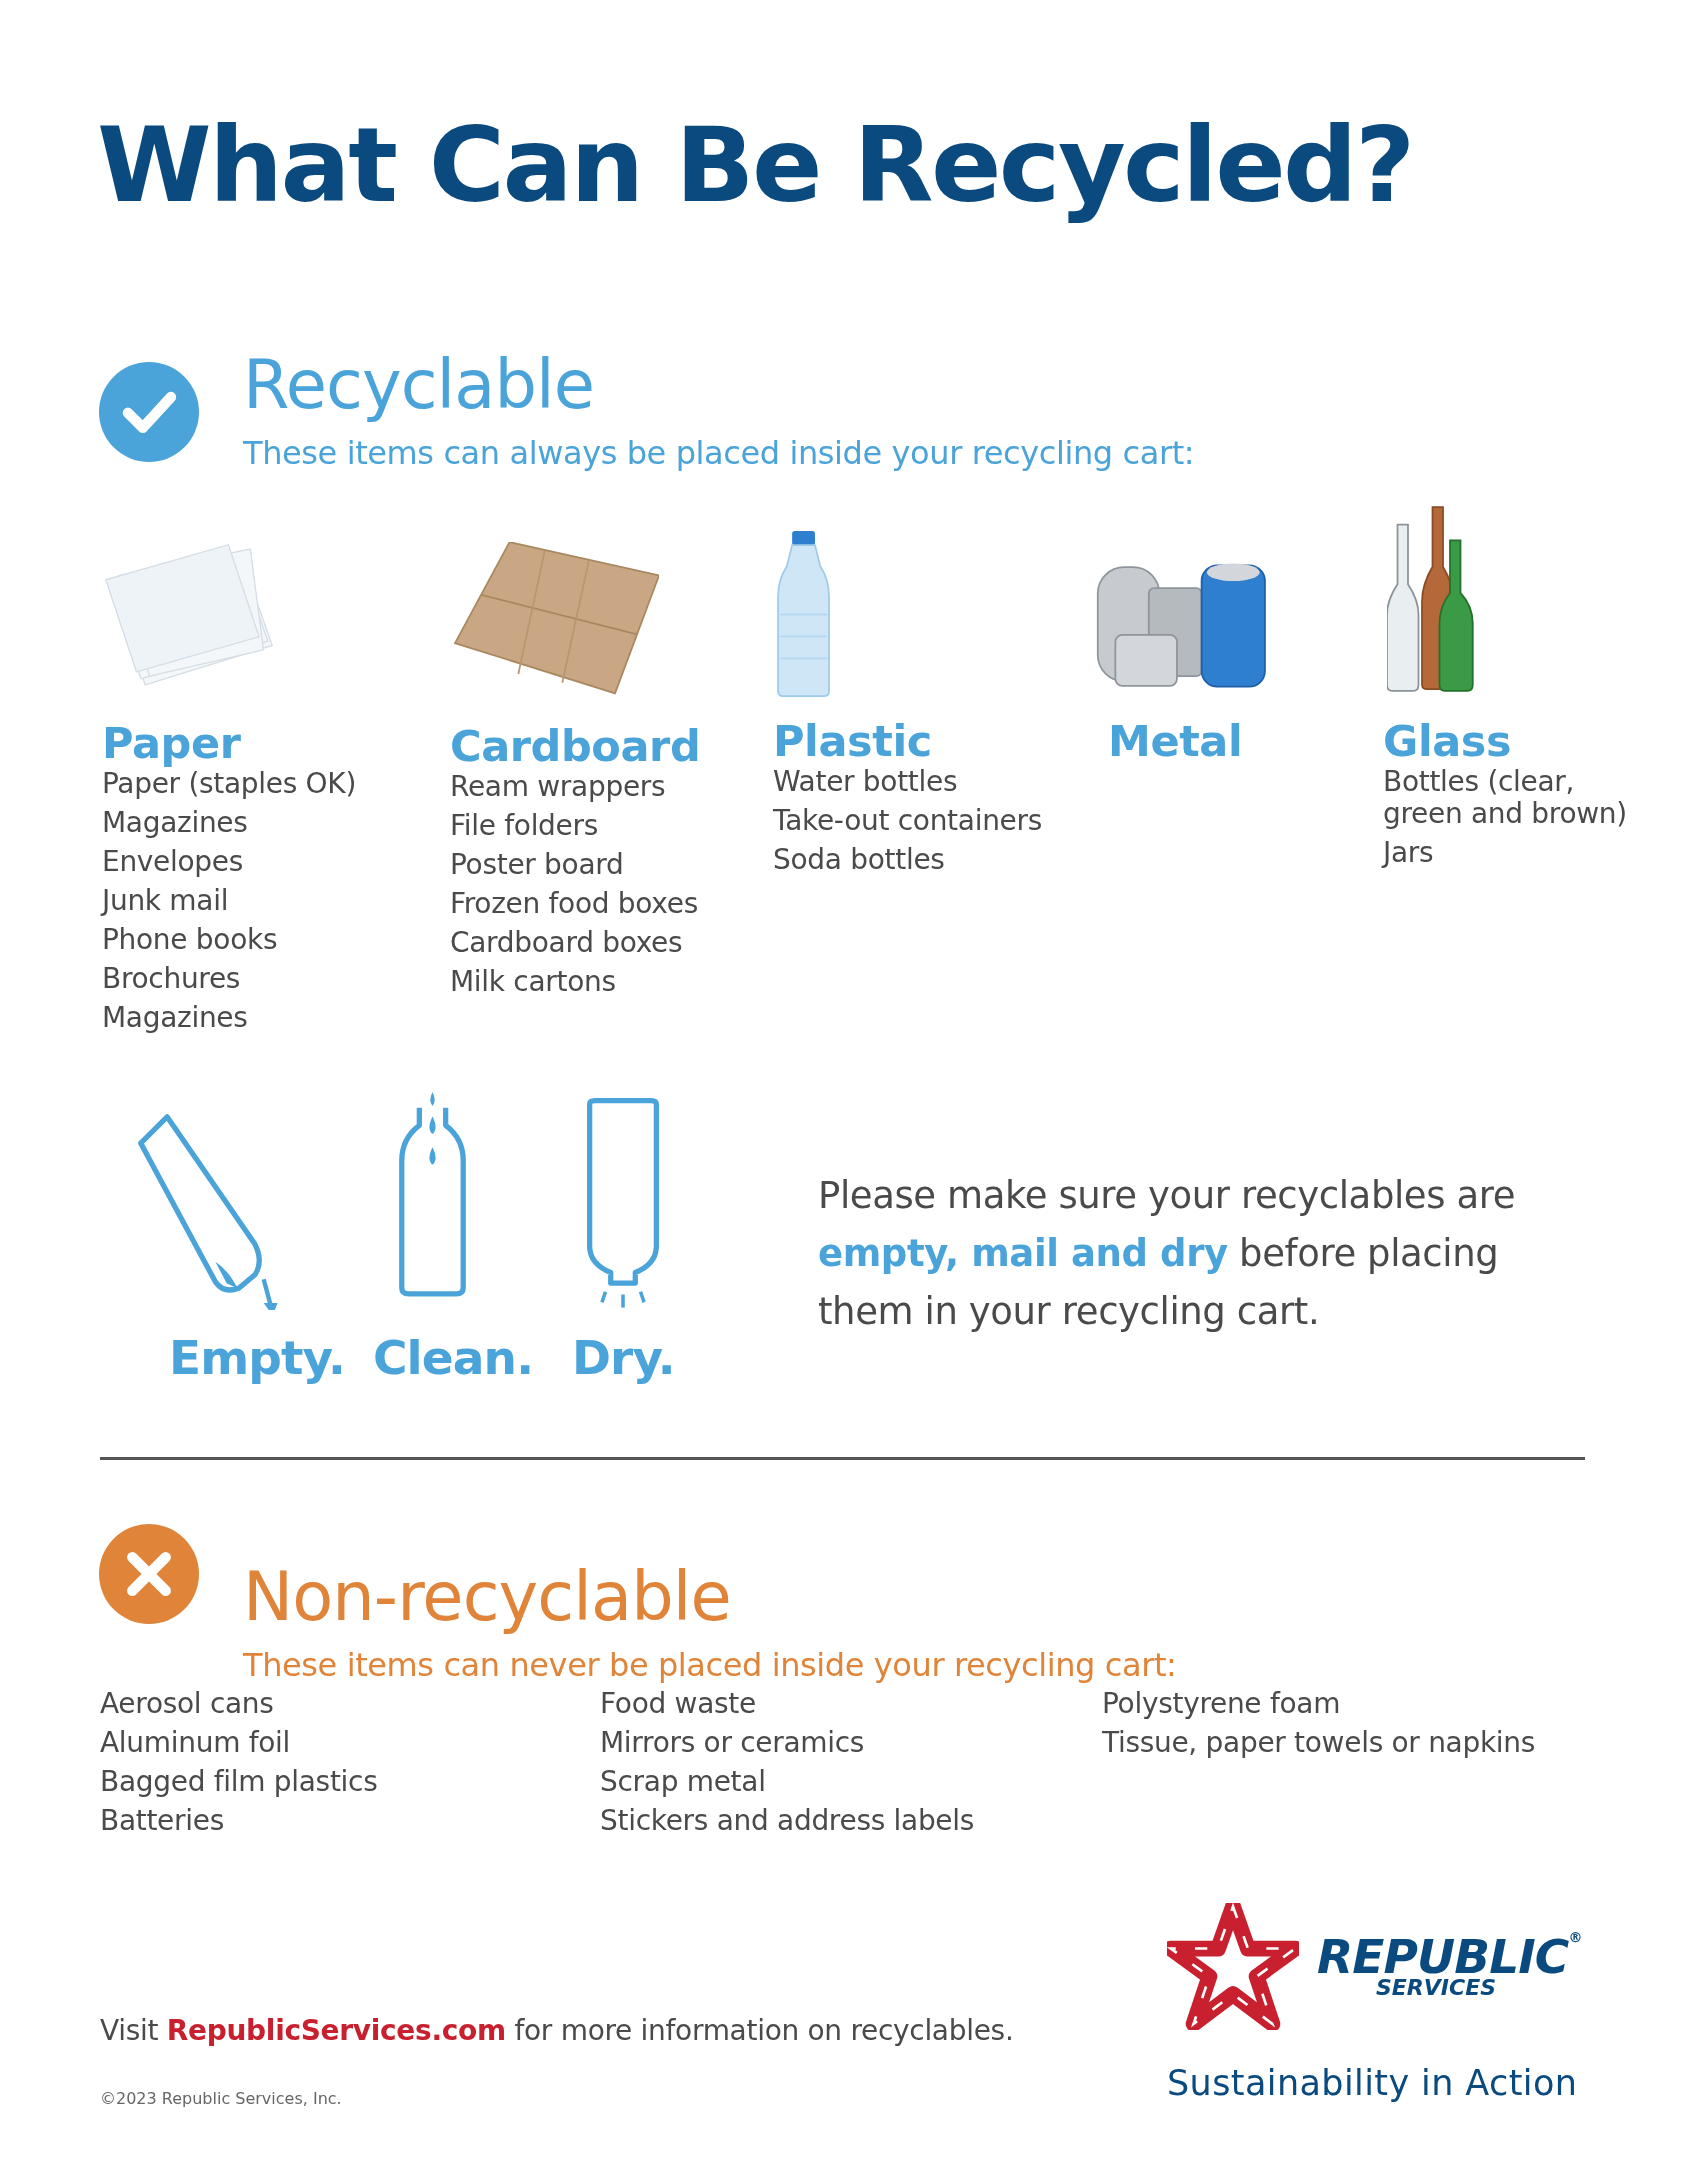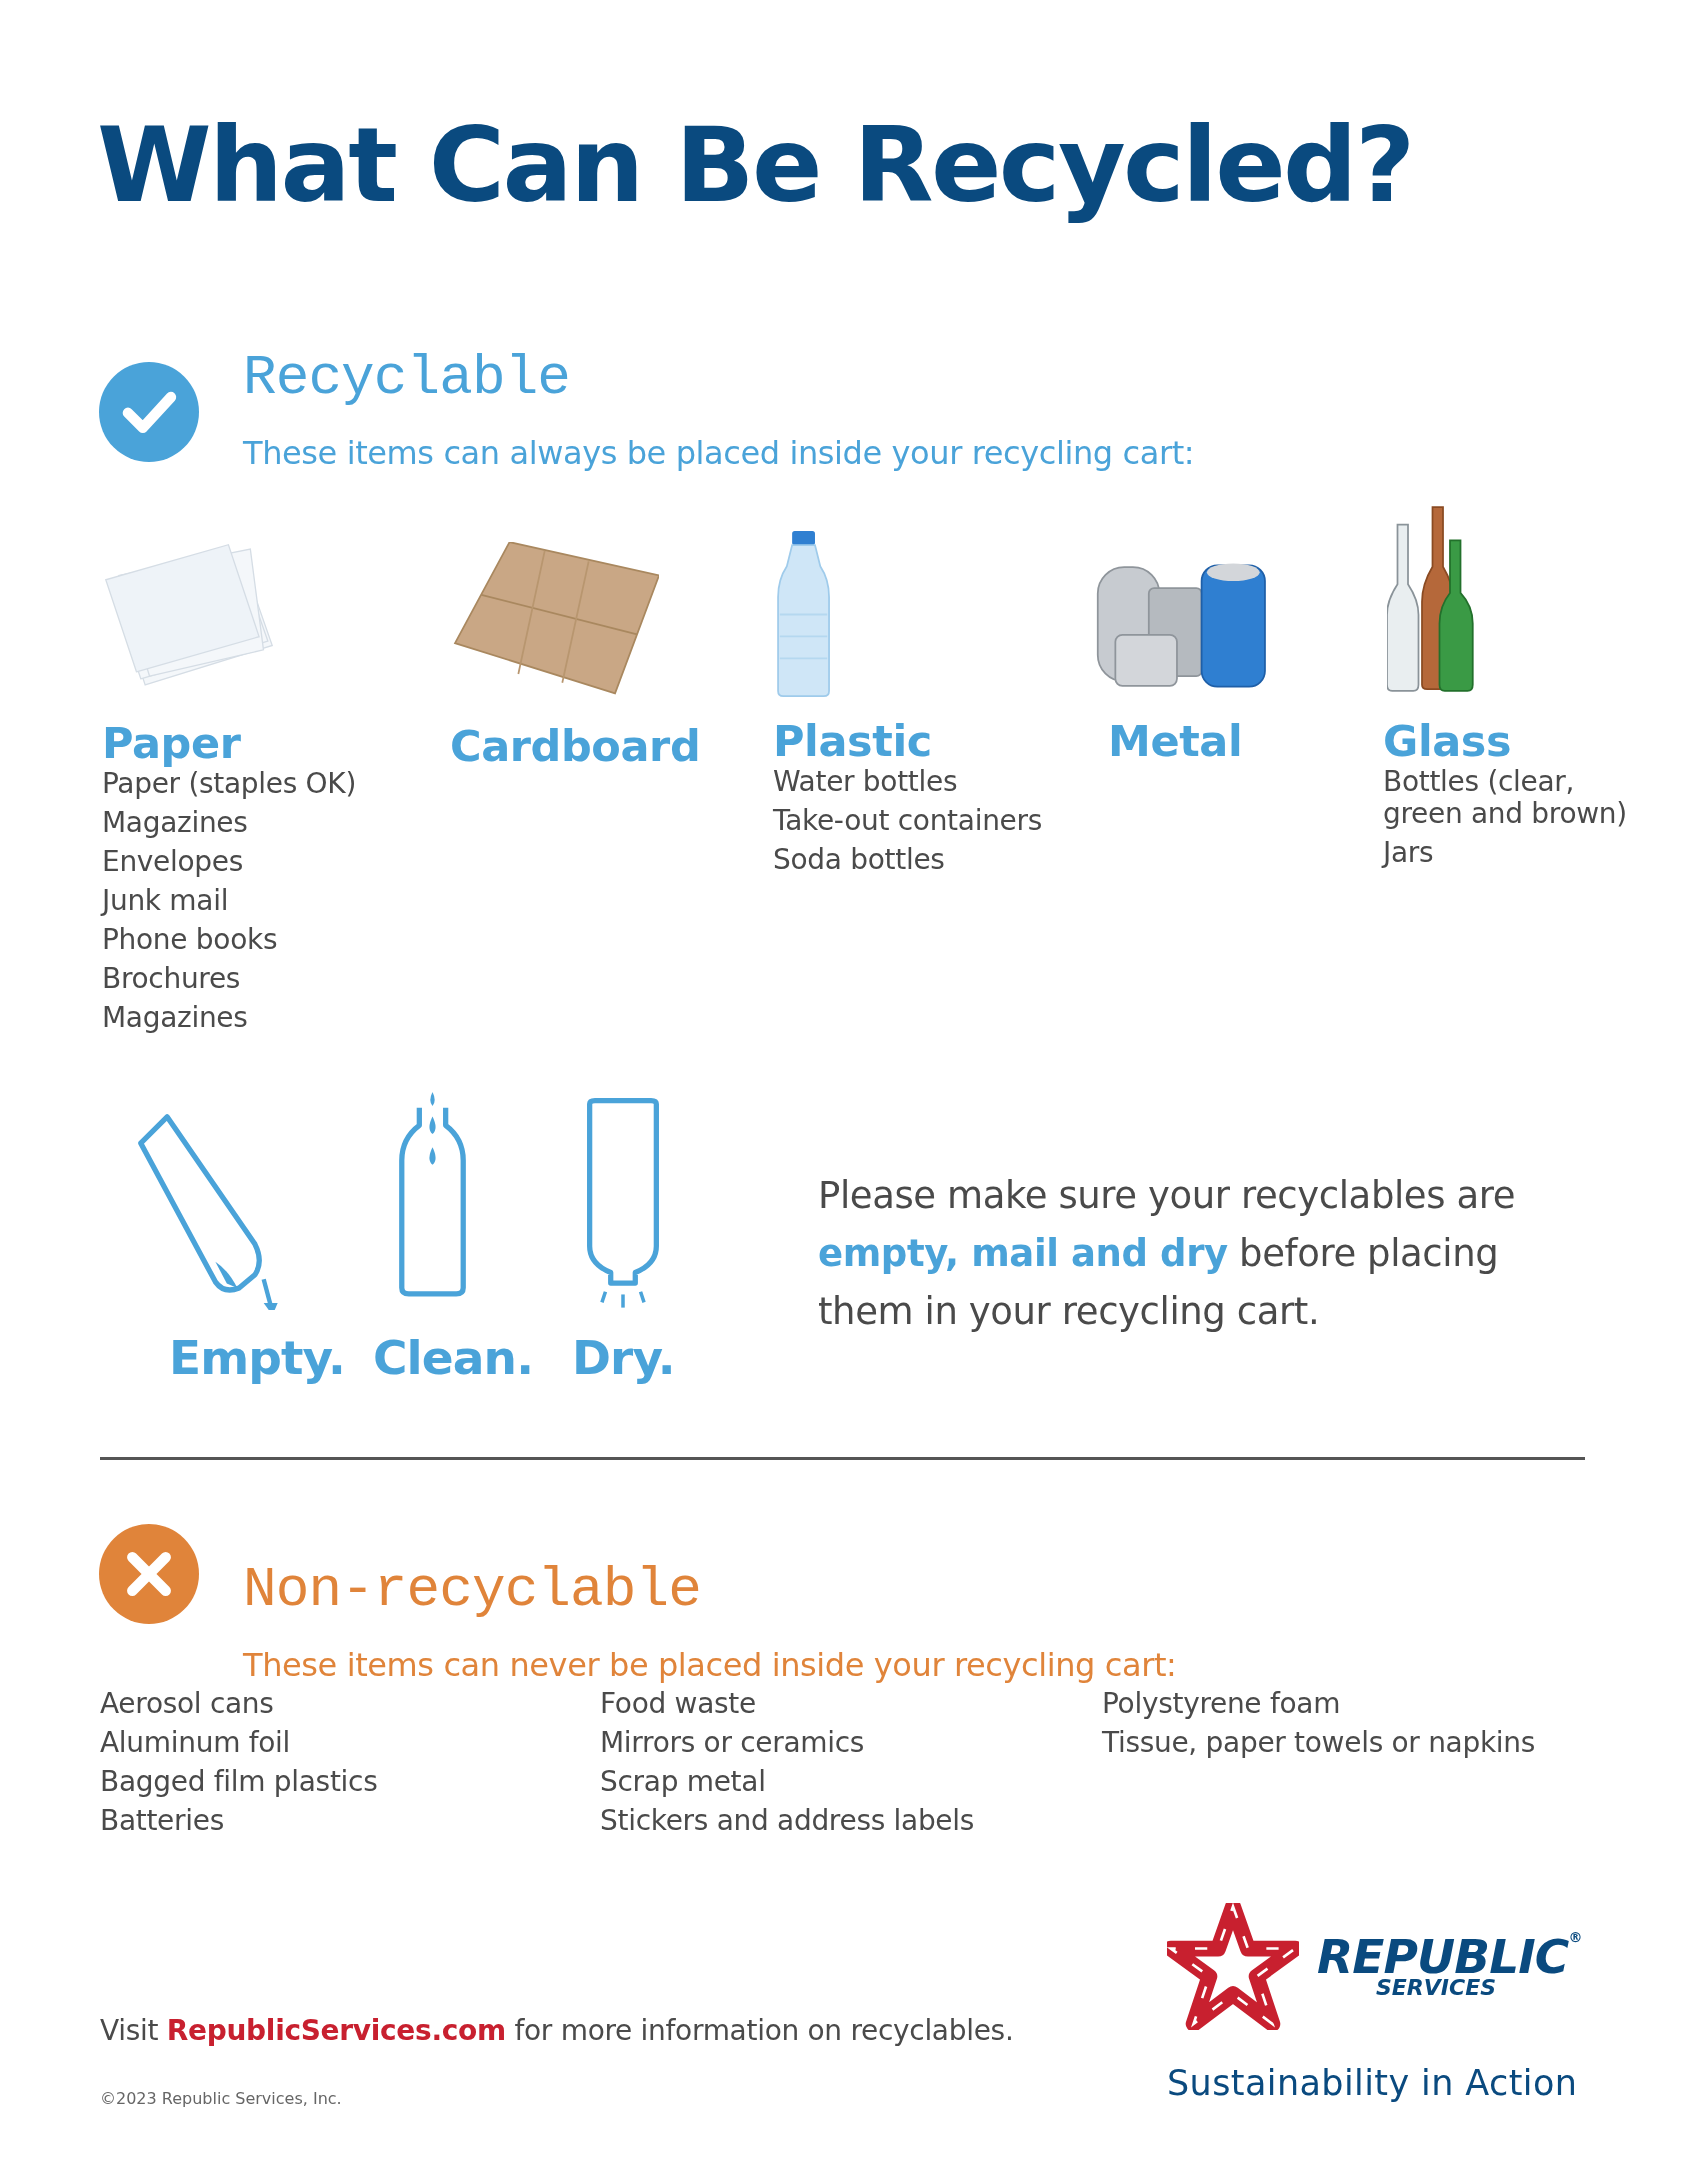--- a/index.html
+++ b/index.html
@@ -1,20 +1,20 @@
 <!DOCTYPE html>
 <html style="font-size:14px"><head>
 <meta charset="utf-8">
 <style>
   html, body { margin:0; padding:0; background:#ffffff; }
   body { width:1685px; height:2180px; position:relative; overflow:hidden; font-family:"DejaVu Sans", sans-serif; color:#4a4a4a; }
   .abs { position:absolute; }
   .title { left:97px; top:104px; font-size:104px; font-weight:bold; color:#0a4a7f; letter-spacing:-2.6px; white-space:nowrap; }
   .sec-icon { width:100px; height:100px; border-radius:50%; }
-  .sec-head { font-size:56px; white-space:nowrap; letter-spacing:-0.9px;font-family:Liberation Mono, monospace; }
+  .sec-head { font-size:67px; white-space:nowrap; letter-spacing:-0.9px; }
   .sec-sub { font-size:32px; white-space:nowrap; letter-spacing:-0.4px; }
   .blue { color:#4aa3d9; }
   .orange { color:#e0843a;margin-top:48px; }
   .cat { position:absolute; top:722px; width:316px; }
   .cat-title { font-size:43px; color:#4aa3d9; font-weight:bold; letter-spacing:-0.4px; line-height:42px; }
   .cat-list { margin:0; padding:0; list-style:none; font-size:28px; line-height:39px; color:#4a4a4a; letter-spacing:-0.3px; }
   .img-box { position:absolute; }
   .ecd-label { position:absolute; top:1330px; font-size:47px; font-weight:bold; color:#4aa3d9; letter-spacing:-0.9px; white-space:nowrap; }
   .para { left:818px; top:1167px; width:720px; font-size:37px; line-height:58px; color:#4a4a4a; letter-spacing:-0.4px; }
   .para .hl { color:#4aa3d9; font-weight:bold; }
@@ -95,20 +95,28 @@
     <li>Magazines</li>
     <li>Envelopes</li>
     <li>Junk mail</li>
     <li>Phone books</li>
     <li>Brochures</li>
     <li>Magazines</li>
   </ul>
 </div>
 <div class="cat" style="left:450px;top:725px;">
   <div class="cat-title">Cardboard</div>
+  <ul class="cat-list">
+    <li>Ream wrappers</li>
+    <li>File folders</li>
+    <li>Poster board</li>
+    <li>Frozen food boxes</li>
+    <li>Cardboard boxes</li>
+    <li>Milk cartons</li>
+  </ul>
 </div>
 <div class="cat" style="left:773px;top:720px;">
   <div class="cat-title">Plastic</div>
   <ul class="cat-list">
     <li>Water bottles</li>
     <li>Take-out containers</li>
     <li>Soda bottles</li>
   </ul>
 </div>
 <div class="cat" style="left:1108px;top:720px;width:255px;">

